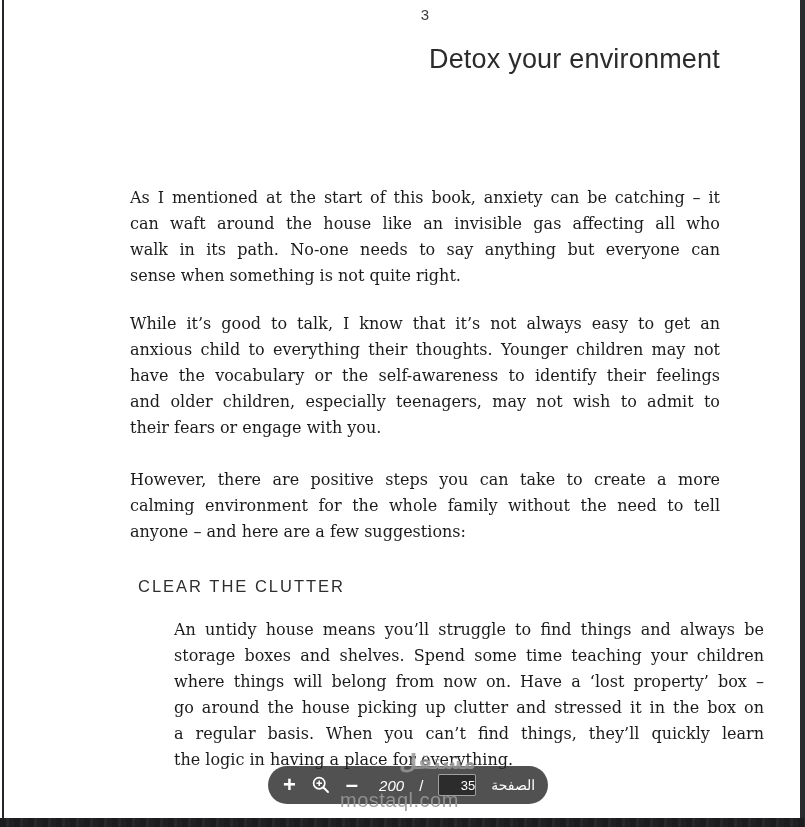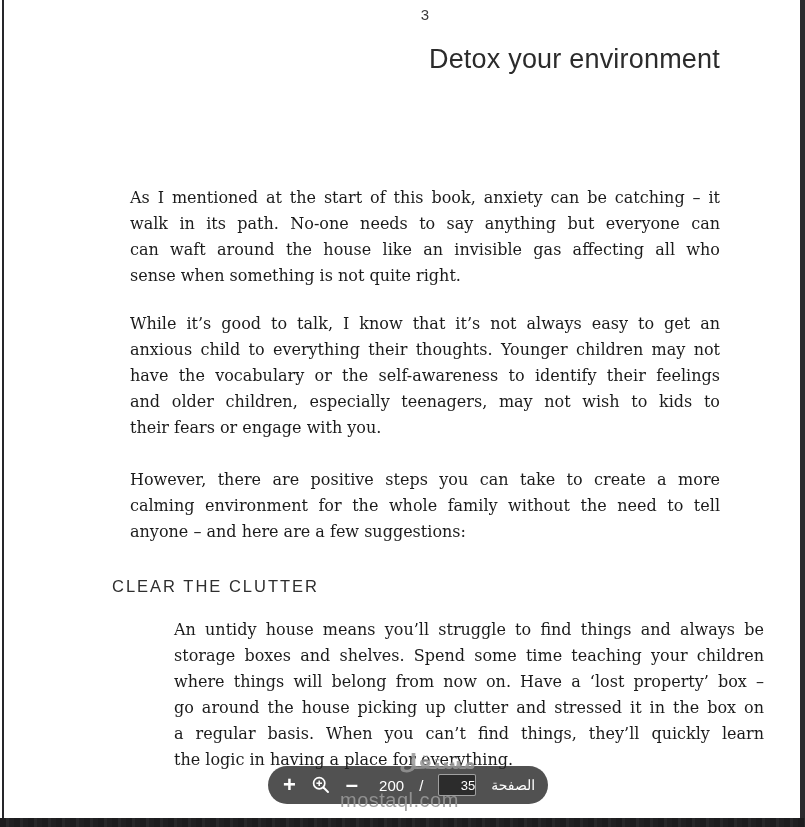--- a/index.html
+++ b/index.html
@@ -25,35 +25,35 @@
   }
   .para{
     position:absolute;left:130px;width:590px;
     font-family:"DejaVu Serif","Liberation Serif",serif;
     font-size:16px;line-height:26px;color:#1b1b1b;
   }
   .p1{top:185px;} .p2{top:311px;} .p3{top:467px;} .p4{top:617px;margin-left:44px;}
   .pline{text-align:justify;text-align-last:justify;}
   .pline.last{text-align-last:left;}
   .section-heading{
-    position:absolute;left:112px;top:577px;width:590px;
+    position:absolute;left:138px;top:577px;width:590px;
     font-size:16.5px;font-weight:400;letter-spacing:2px;color:#2e2e2e;
   }
   .toolbar{
     position:absolute;left:268px;top:766px;width:280px;height:38px;
     background:rgba(38,38,38,0.80);border-radius:19px;
     display:flex;align-items:center;padding:0 15px;box-sizing:border-box;
     gap:15px;color:#ffffff;z-index:5;
   }
   .tb-btn{
     color:#fff;font-size:22px;font-weight:600;line-height:1;
     cursor:pointer;user-select:none;flex:0 0 auto;
   }
   .tb-zoom-icon{flex:0 0 auto;display:flex;align-items:center;cursor:pointer;}
-  .tb-total{font-size:15px;margin-left:6px;}
+  .tb-total{font-size:15px;margin-left:6px;font-style:italic;}
   .tb-slash{font-size:15px;}
   .tb-input{
     width:38px;height:22px;box-sizing:border-box;text-align:right;
     background:rgba(0,0,0,0.45);border:1px solid rgba(255,255,255,0.55);
     border-radius:2px;color:#fff;font-size:13px;padding:0;outline:none;
     font-family:"Liberation Sans",sans-serif;
   }
   .tb-pagelabel{font-size:14px;direction:rtl;}
   .watermark-logo{
     position:absolute;left:375px;top:750px;width:125px;text-align:center;
@@ -70,30 +70,30 @@
 <body>
 
 <div class="page">
 
   <div class="page-number">3</div>
 
   <div class="chapter-title">Detox your environment</div>
 
   <div class="para p1">
     <div class="pline">As I mentioned at the start of this book, anxiety can be catching – it</div>
+    <div class="pline">can waft around the house like an invisible gas affecting all who</div>
     <div class="pline">walk in its path. No-one needs to say anything but everyone can</div>
-    <div class="pline">can waft around the house like an invisible gas affecting all who</div>
     <div class="pline last">sense when something is not quite right.</div>
   </div>
 
   <div class="para p2">
     <div class="pline">While it’s good to talk, I know that it’s not always easy to get an</div>
     <div class="pline">anxious child to everything their thoughts. Younger children may not</div>
     <div class="pline">have the vocabulary or the self-awareness to identify their feelings</div>
-    <div class="pline">and older children, especially teenagers, may not wish to kids to</div>
+    <div class="pline">and older children, especially teenagers, may not wish to admit to</div>
     <div class="pline last">their fears or engage with you.</div>
   </div>
 
   <div class="para p3">
     <div class="pline">However, there are positive steps you can take to create a more</div>
     <div class="pline">calming environment for the whole family without the need to tell</div>
     <div class="pline last">anyone – and here are a few suggestions:</div>
   </div>
 
   <div class="section-heading">CLEAR THE CLUTTER</div>

